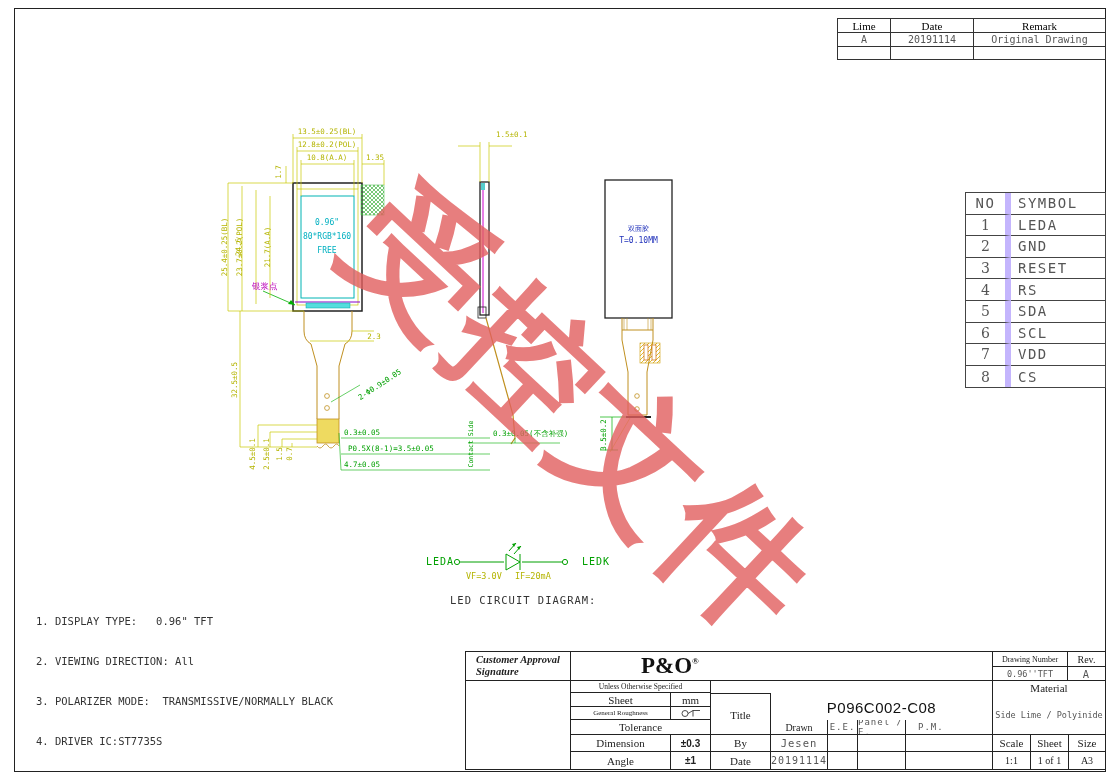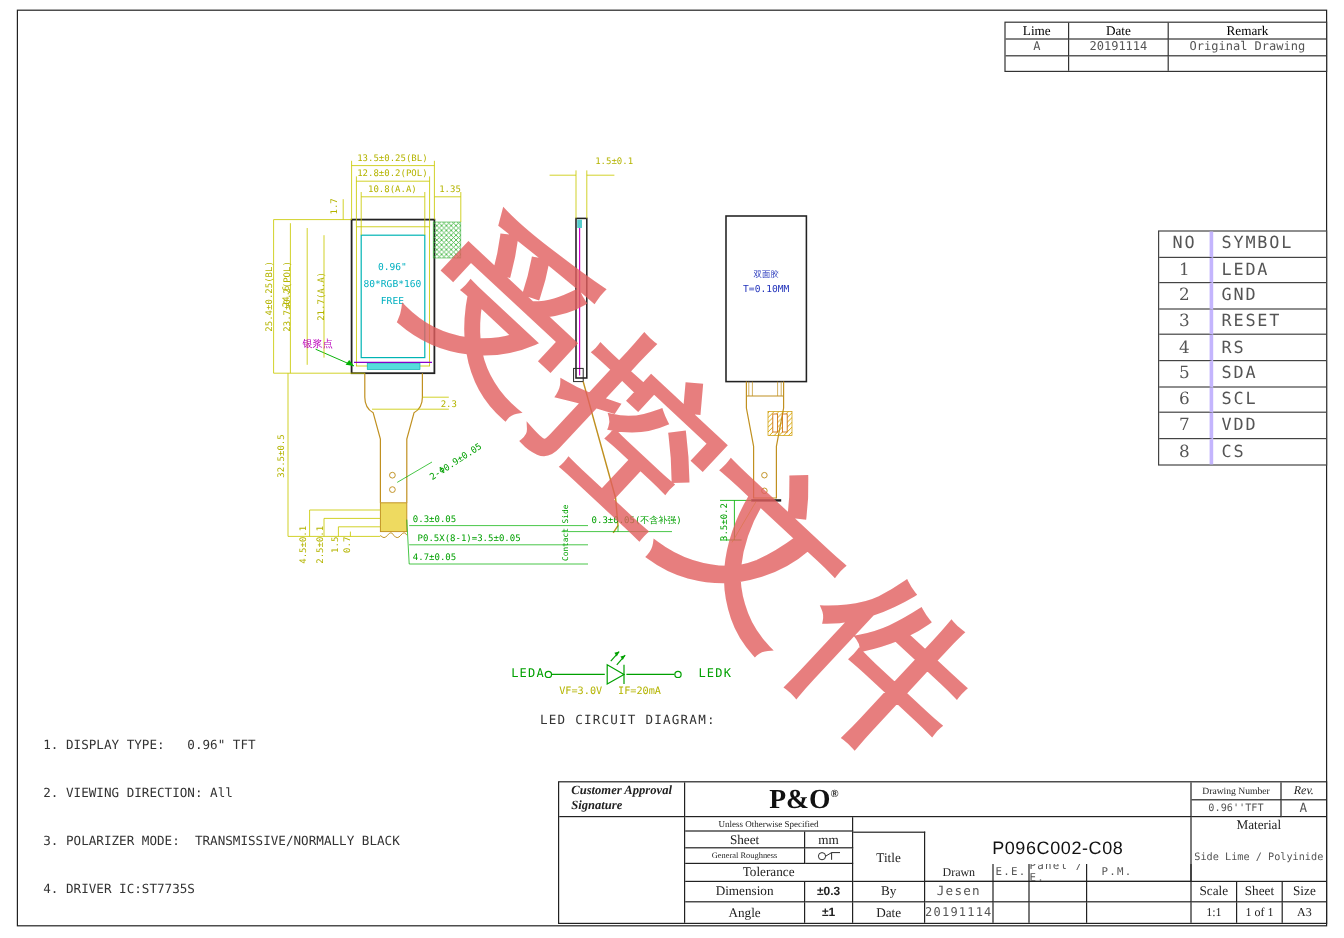--- a/index.html
+++ b/index.html
@@ -16,21 +16,21 @@
   .rtab{left:837px;top:18px;width:267px;display:grid;grid-template-columns:53px 83px 131px;
         grid-template-rows:14px 14px 12px;border:1px solid #333;}
   .rtab>div{border-right:1px solid #333;border-bottom:1px solid #333;display:flex;align-items:center;justify-content:center;overflow:hidden;}
   .rtab>div:nth-child(3n){border-right:none;}
   .rtab>div:nth-child(n+7){border-bottom:none;}
   .rtab .hd{font-family:"Liberation Serif",serif;font-size:11px;}
   .rtab .vl{font-size:10px;color:#555;}
   
   .ptab{left:965px;top:192px;width:139px;display:grid;grid-template-columns:45px 94px;
         grid-auto-rows:21.6px;border:1.2px solid #444;}
-  .ptab>div{border-right:3px solid #c4b5fd;border-bottom:1px solid #444;display:flex;align-items:center;overflow:hidden;color:#555;}
+  .ptab>div{border-right:6px solid #c4b5fd;border-bottom:1px solid #444;display:flex;align-items:center;overflow:hidden;color:#555;}
   .ptab>div:nth-child(2n){border-right:none;padding-left:7px;}
   .ptab>div:nth-child(2n+1){justify-content:center;}
   .ptab>div:nth-child(17),.ptab>div:nth-child(18){border-bottom:none;}
   .ptab .no{font-family:"DejaVu Serif",serif;font-size:14px;}
   .ptab .sy{font-size:14px;letter-spacing:1.5px;}
   
   .notes{left:36px;top:588px;color:#333;font-size:10.5px;line-height:13.4px;white-space:pre;}
   .notes .t{margin-bottom:4px;}
   
   .tblock{left:465px;top:651px;width:639px;height:117px;border:1.5px solid #222;box-sizing:content-box;}
@@ -282,21 +282,21 @@
     <div class="c nb" style="left:0;top:29px;width:105px;height:88px;"></div>
 
     <div class="c" style="left:105px;top:0;width:422px;height:29px;justify-content:flex-start;">
       <div class="logo" style="margin-left:70px;"><span>P&amp;O</span><span class="reg">®</span></div>
     </div>
 
     <div class="c" style="left:527px;top:0;width:75px;height:15px;">
         <span class="lbls" style="font-size:8px;">Drawing Number</span>
       </div>
     <div class="c nr" style="left:602px;top:0;width:37px;height:15px;">
-        <span class="lbl" style="font-size:10px;font-style:italic;">Rev.</span>
+        <span class="lbl" style="font-size:10px;">Rev.</span>
       </div>
     <div class="c" style="left:527px;top:15px;width:75px;height:14px;">
         <span class="val" style="font-size:8.5px;letter-spacing:0;">0.96''TFT</span>
       </div>
     <div class="c nr" style="left:602px;top:15px;width:37px;height:14px;">
         <span class="val">A</span>
       </div>
 
     <div class="c" style="left:105px;top:29px;width:140px;height:12px;">
         <span class="lbls">Unless Otherwise Specified</span>

